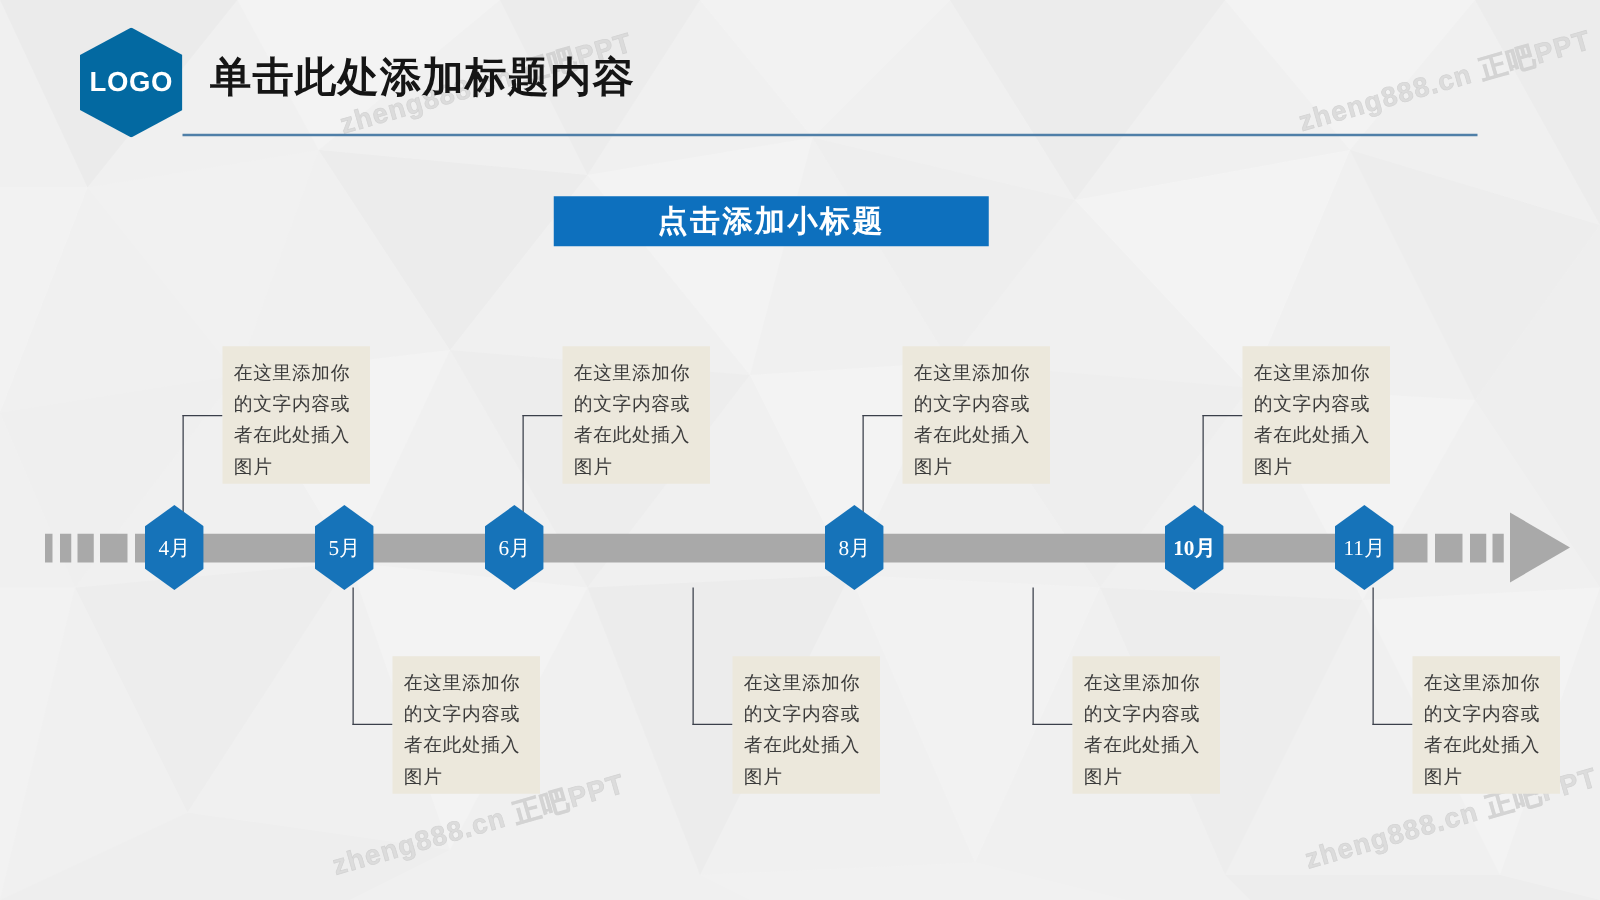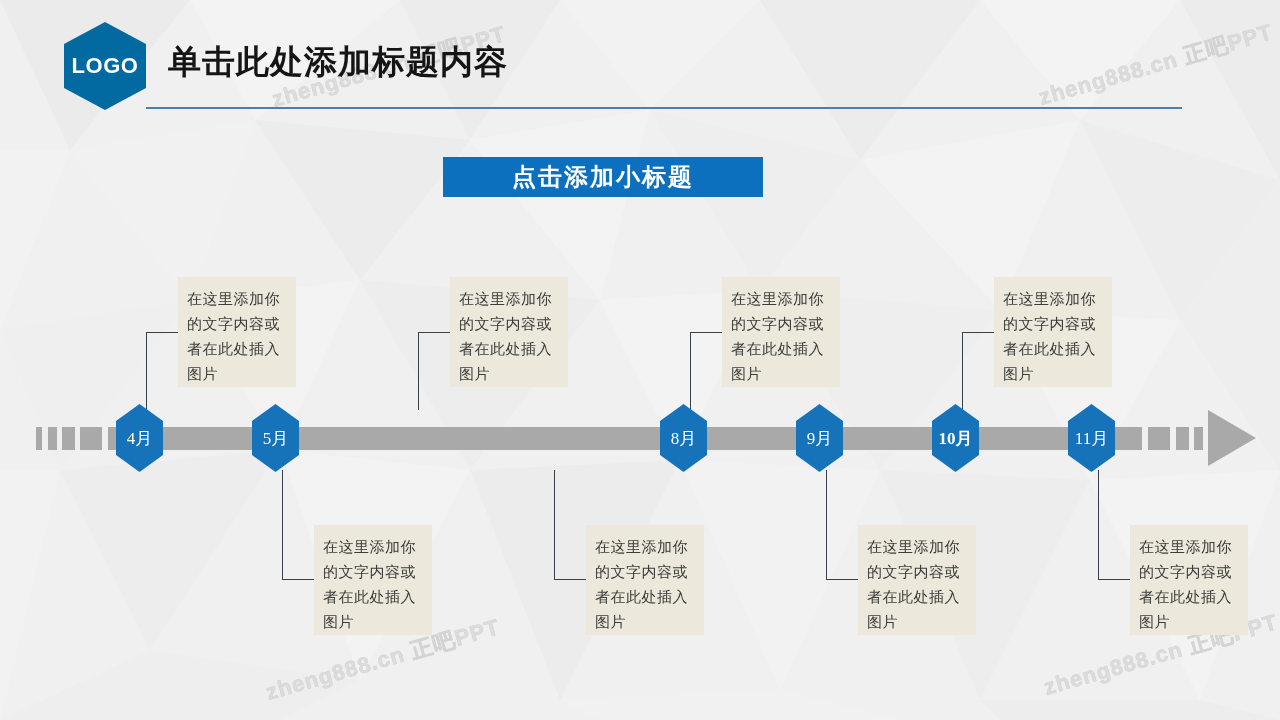--- a/index.html
+++ b/index.html
@@ -46,21 +46,21 @@
     font-size:33px;font-weight:bold;color:#151515;
     letter-spacing:1px;white-space:nowrap;
   }
   .title-rule{
     position:absolute;left:146px;top:107px;width:1036px;height:2px;
     background:#4f7fa8;
   }
 
   
   .subtitle-banner{
-    position:absolute;left:443px;top:157px;width:320px;height:40px;
+    position:absolute;left:443px;top:157px;width:348px;height:40px;
     background:#0d70be;
     display:flex;align-items:center;justify-content:center;
   }
   .subtitle-banner span{
     color:#ffffff;font-size:24px;font-weight:bold;letter-spacing:2px;
   }
 
   
   .tl-bar{
     position:absolute;top:427px;height:23px;background:#a9a9a9;
@@ -220,26 +220,26 @@
   <div class="card" style="left:1130px;top:525px;">
     <p>在这里添加你的文字内容或者在此处插入图片</p>
   </div>
 
   <div class="hex" style="left:116px;">
     <span>4月</span>
   </div>
   <div class="hex" style="left:252px;">
     <span>5月</span>
   </div>
+  <div class="hex" style="left:388px;">
+    <span>6月</span>
+  </div>
   <div class="hex" style="left:660px;">
     <span>8月</span>
   </div>
-  <div class="hex" style="left:796px;">
-    <span>9月</span>
-  </div>
   <div class="hex" style="left:932px;font-weight:bold;">
     <span>10月</span>
   </div>
   <div class="hex" style="left:1068px;">
     <span>11月</span>
   </div>
 
 </div>
 
 </body></html>

